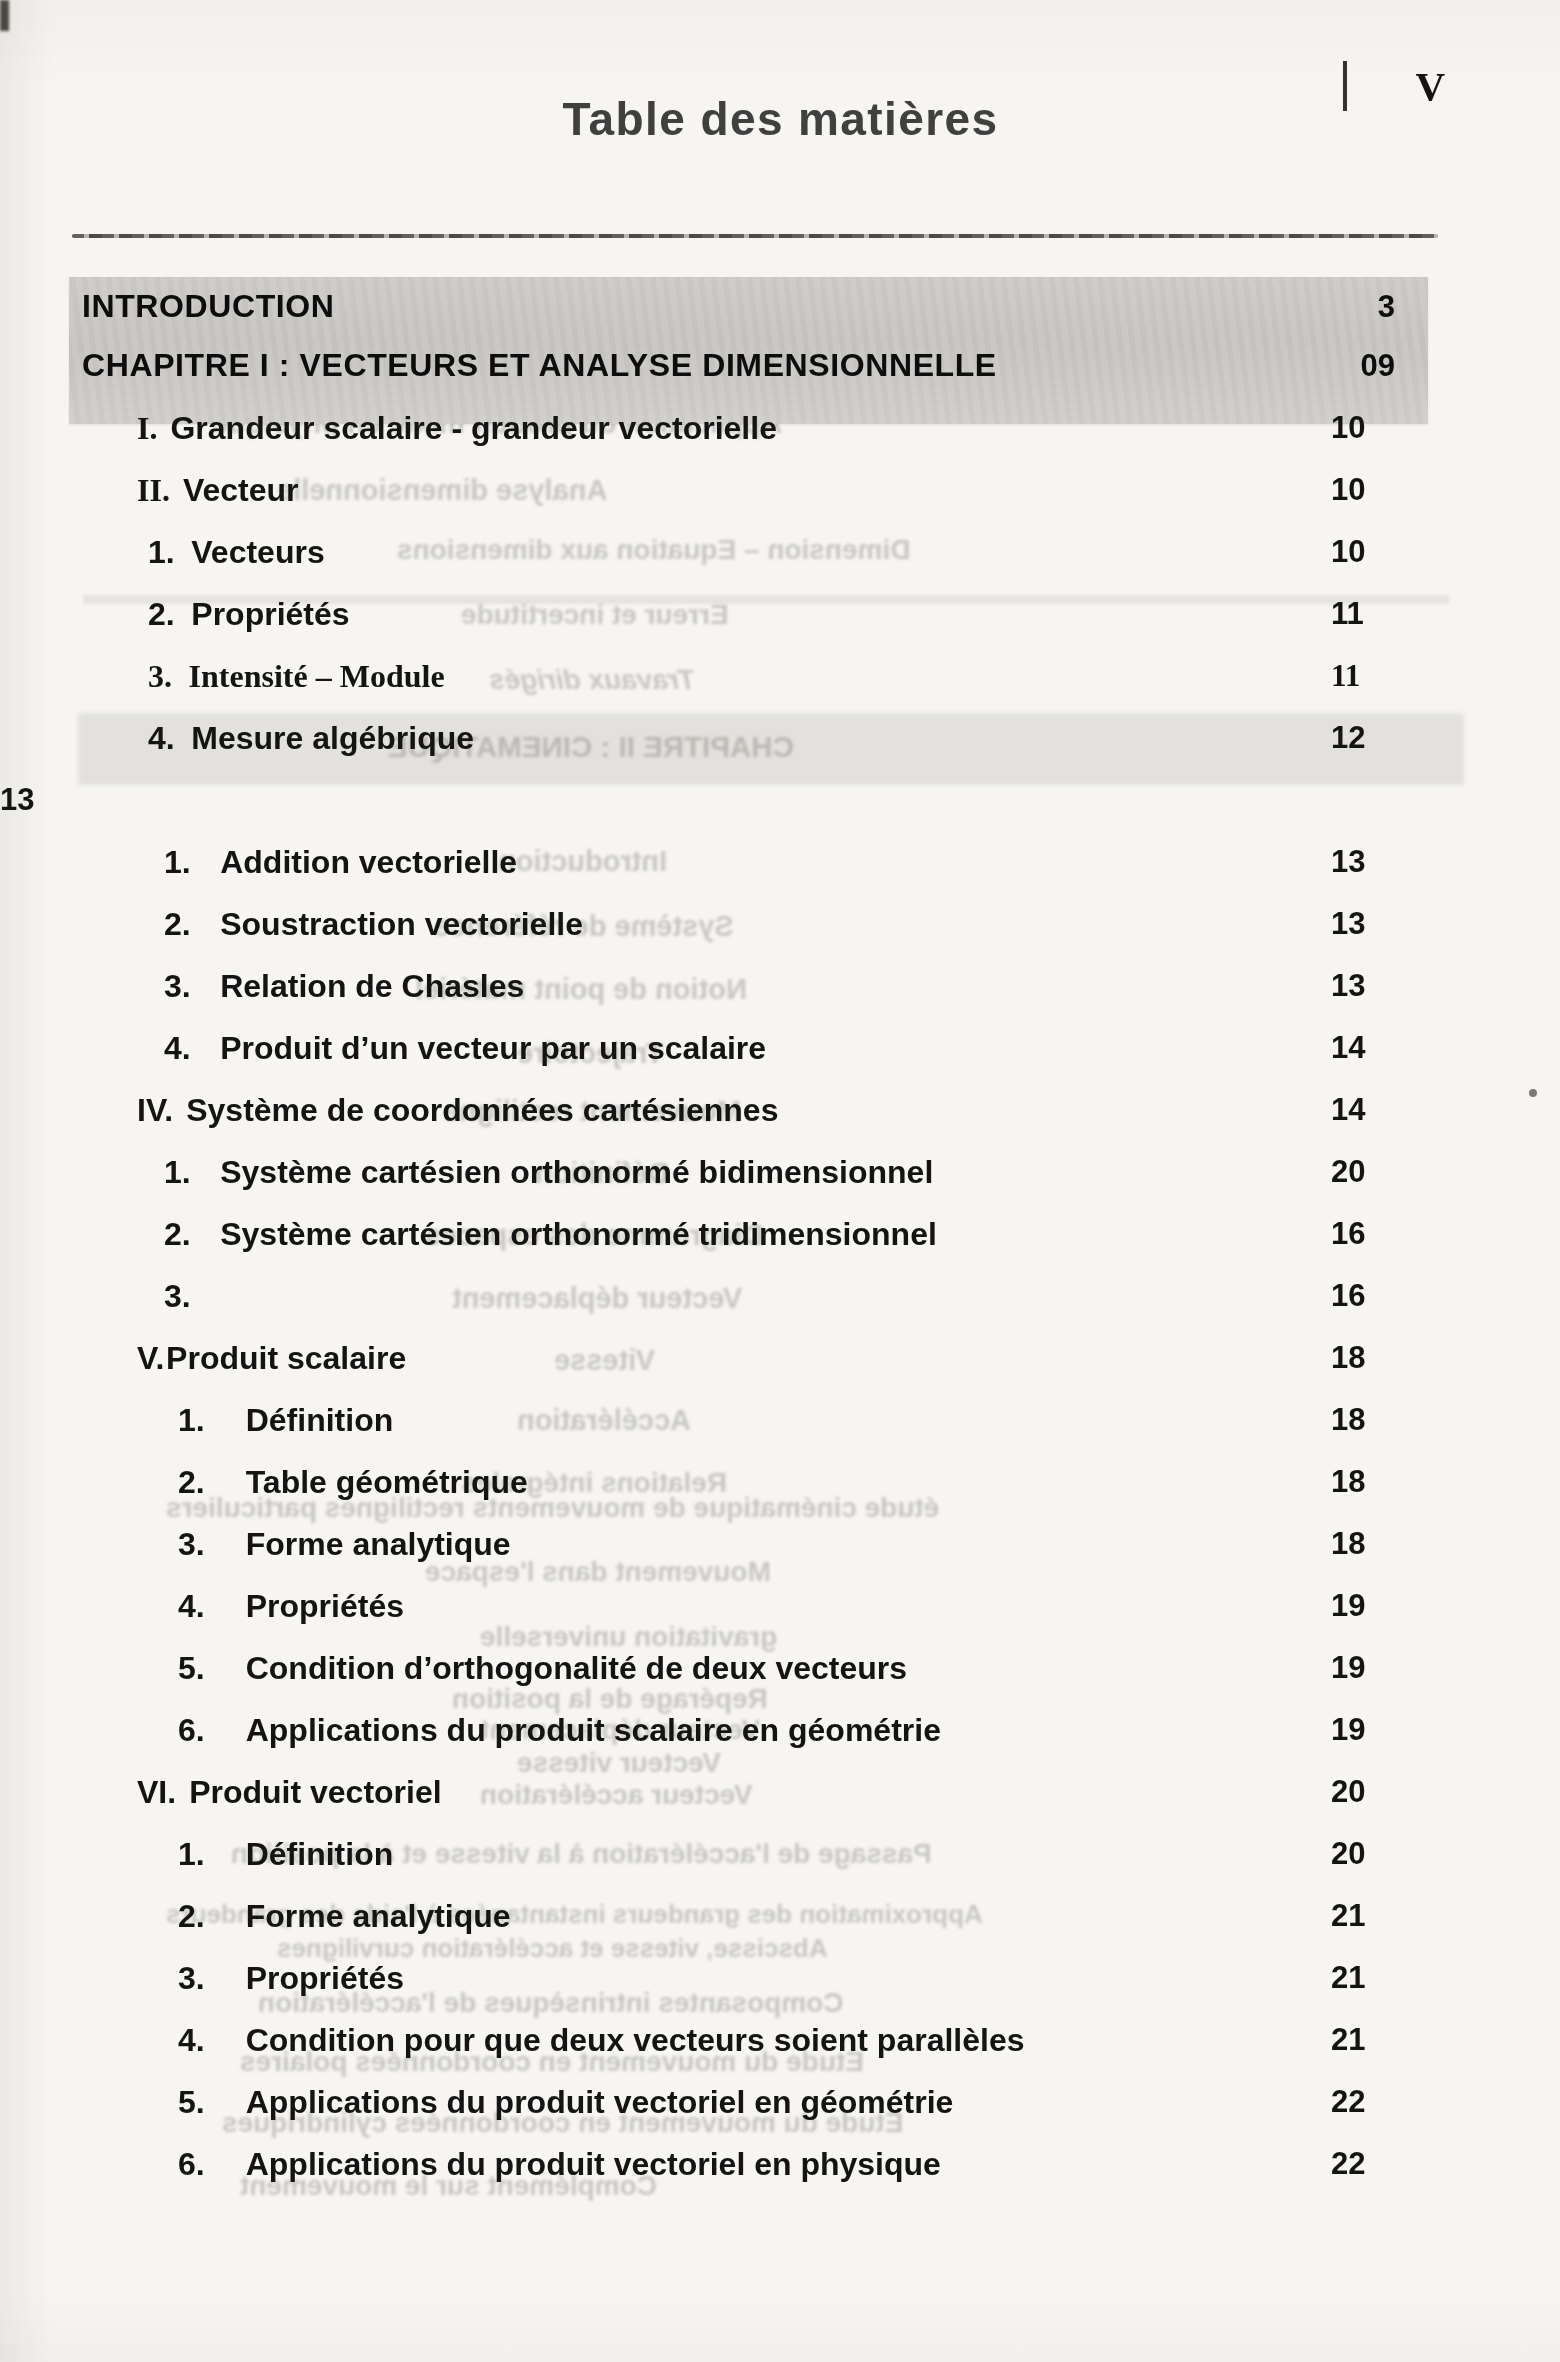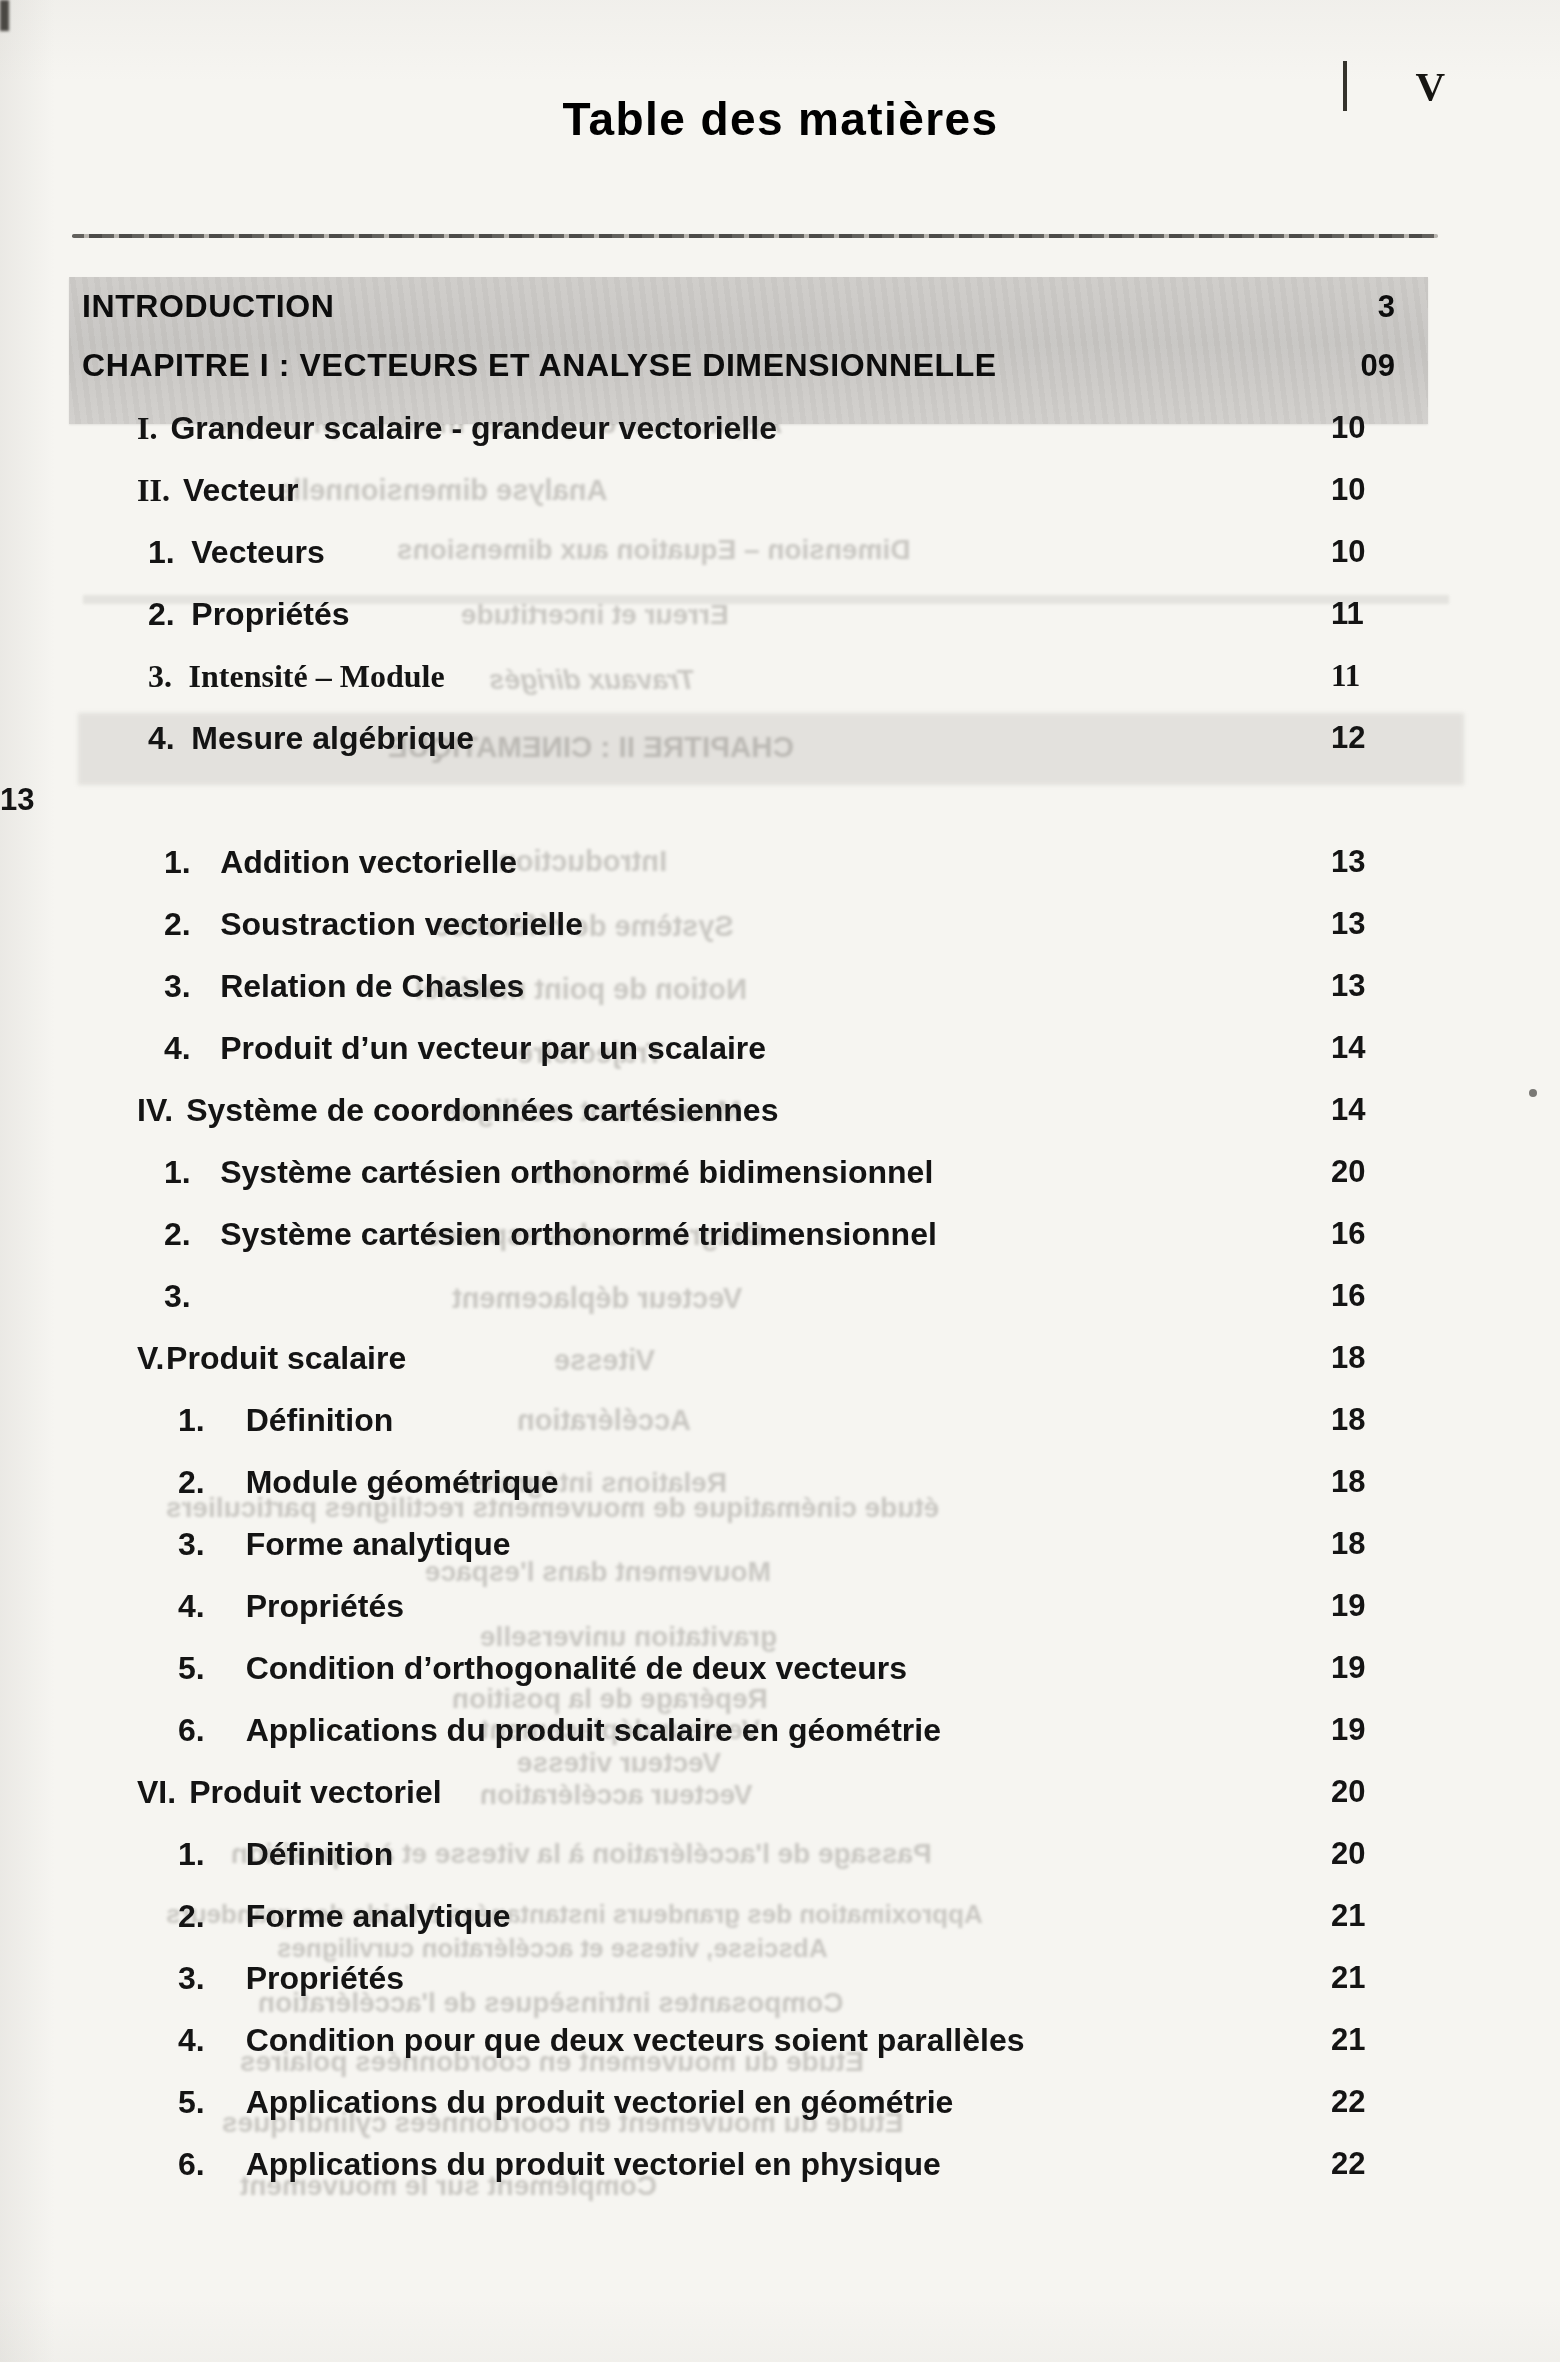--- a/index.html
+++ b/index.html
@@ -36,21 +36,21 @@
     width:4.6px;height:50px;background:#35332c;filter:blur(0.6px);
   }
   .folio-num{
     font-family:"Liberation Serif", serif;
     font-size:41px;font-weight:600;color:#161512;line-height:1;
   }
   
   .title{
     position:absolute;top:92px;left:0;width:100%;
     text-align:center;font-size:46px;font-weight:bold;
-    letter-spacing:1.4px;color:#000000;
+    letter-spacing:1.4px;color:#404040;
   }
   .title-rule{
     position:absolute;top:234px;left:72px;width:1366px;height:3.7px;border-radius:1.8px;
     background:repeating-linear-gradient(90deg,
       rgba(72,70,67,0.85) 0 12px,
       rgba(122,117,110,0.50) 12px 17.5px,
       rgba(58,56,54,0.90) 17.5px 30px);
     filter:blur(0.3px);
   }
   
@@ -280,21 +280,21 @@
     <div class="row lvl-sub3">
       <span class="label-wrap">
         <span class="prefix">1.</span>
         <span>Définition</span>
       </span>
       <span class="page">18</span>
     </div>
     <div class="row lvl-sub3">
       <span class="label-wrap">
         <span class="prefix">2.</span>
-        <span>Module géométrique</span>
+        <span>Table géométrique</span>
       </span>
       <span class="page">18</span>
     </div>
     <div class="row lvl-sub3">
       <span class="label-wrap">
         <span class="prefix">3.</span>
         <span>Forme analytique</span>
       </span>
       <span class="page">18</span>
     </div>

